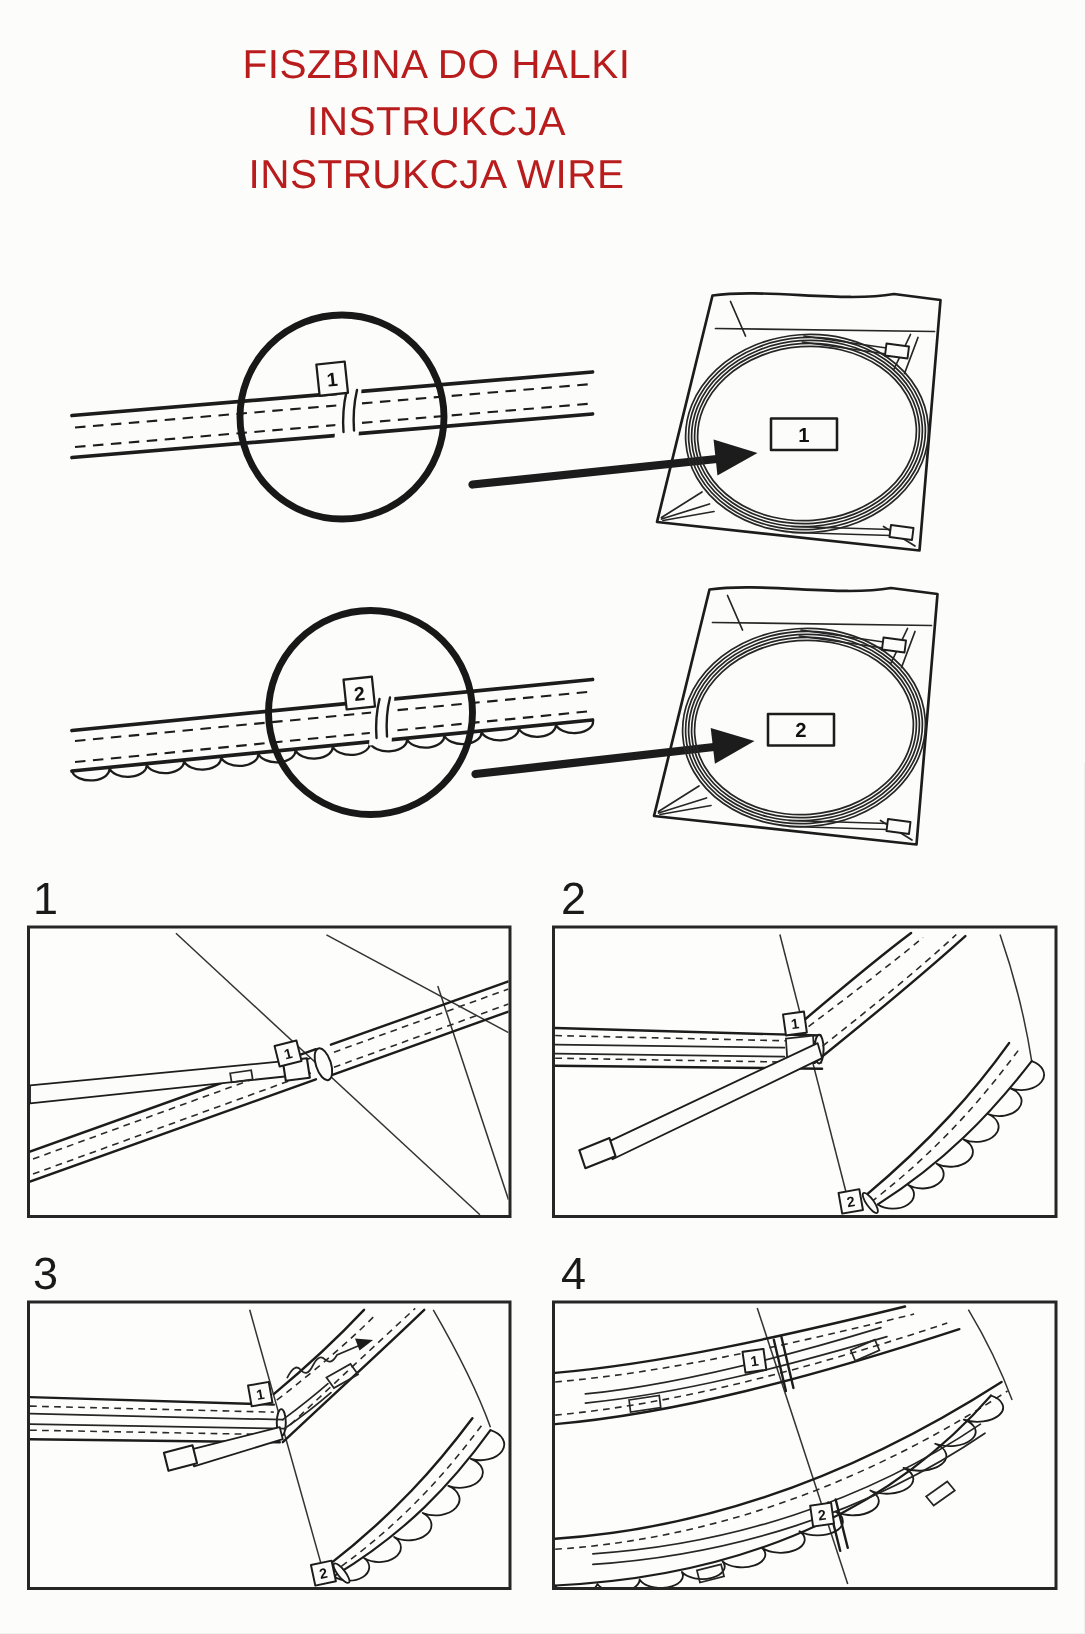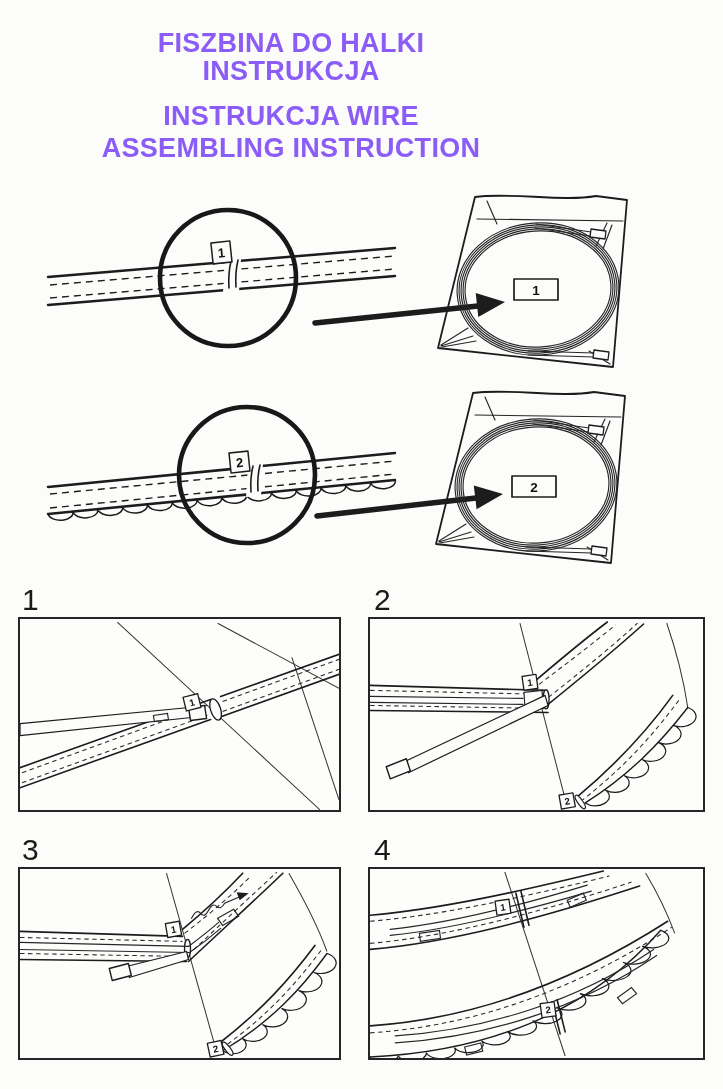--- a/index.html
+++ b/index.html
@@ -3,22 +3,22 @@
 <meta charset="utf-8">
 <style>
   html,body{margin:0;padding:0;background:#e8e8e8;}
   .page{
     position:relative; width:723px; height:1089px; overflow:hidden;
     background:#fcfcfb; color:#1c1c1c;
     font-family:"Liberation Sans", sans-serif;
   }
   .title-line{
     position:absolute; left:0; width:582px; text-align:center;
-    font-weight:700; letter-spacing:0.3px; font-size:27px; line-height:34px;
-    color:#8b5cf6; white-space:nowrap;
+    font-weight:400; letter-spacing:0.3px; font-size:27px; line-height:34px;
+    color:#b91c1c; white-space:nowrap;
   }
   .fig{position:absolute; left:0; width:723px;}
   .step-num{
     position:absolute; font-size:30px; font-weight:400; color:#1a1a1a; line-height:32px;
   }
   .panel{
     position:absolute; border:2.5px solid #262626; background:#fdfdfc; box-sizing:border-box;
   }
   .panel svg{display:block; width:100%; height:100%;}
 
@@ -35,23 +35,22 @@
   .t-tag {font:600 13px "Liberation Sans",sans-serif; fill:#141414; text-anchor:middle;}
   .t-bag {font:700 13.5px "Liberation Sans",sans-serif; fill:#111; text-anchor:middle;}
   .t-ptag{font:600 9.5px "Liberation Sans",sans-serif; fill:#141414; text-anchor:middle;}
 </style>
 </head>
 <body>
 
 <div class="page">
 
   <div class="title-line" style="top:26px">FISZBINA DO HALKI</div>
-  <div class="title-line" style="top:54px">INSTRUKCJA</div>
+  <div class="title-line" style="top:64px">INSTRUKCJA</div>
   <div class="title-line" style="top:99px">INSTRUKCJA WIRE</div>
-  <div class="title-line" style="top:131px">ASSEMBLING INSTRUCTION</div>
 
   <svg class="fig" style="top:180px" width="723" height="200" viewBox="0 0 723 200">
     <defs>
       <g id="bag-shape">
         <path class="s" style="stroke-width:1.8" d="M 475,17 C 510,12 562,22 596,16 L 627,20 L 613,187 L 438,168 Z"></path>
         <path class="s1" d="M 477,39 L 623,41"></path>
         <path class="s1" d="M 487,21 L 497,44"></path>
         <path class="s1" d="M 607,43 L 596,66 M 612,45 L 603,69"></path>
         <path class="s1" d="M 441,165 L 468,148 M 441,166 L 473,156 M 442,167 L 476,161"></path>
         <path class="s1" d="M 610,184 L 589,171"></path>

